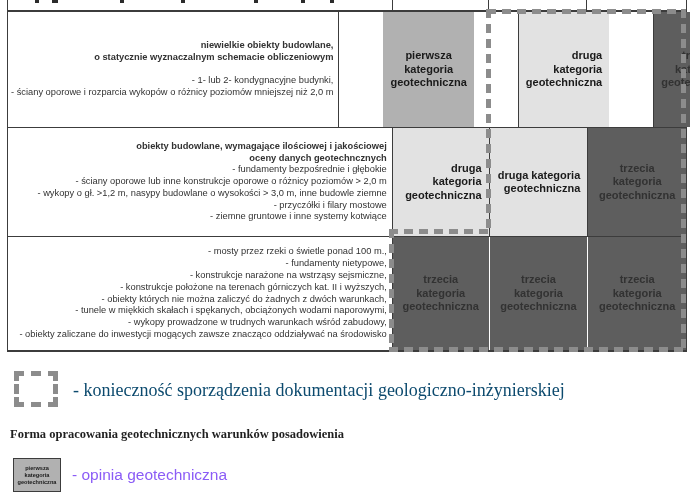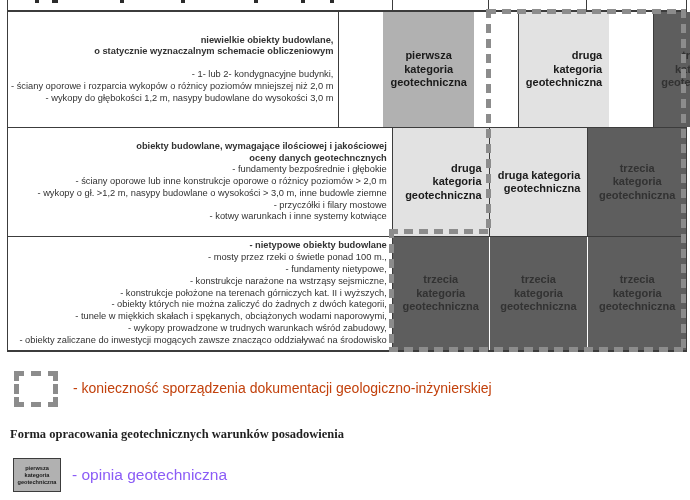--- a/index.html
+++ b/index.html
@@ -60,21 +60,21 @@
   #dz-right{left:681px;top:9px;height:343px;}
   #dz-left-upper{left:486px;top:9px;height:224px;}
   #dz-jog{left:389px;top:229px;width:101px;}
   #dz-left-lower{left:389px;top:229px;height:122px;}
   #dz-bottom{left:389px;top:347px;width:297px;}
   
   .lg-dashbox{
     position:absolute;left:14px;top:371px;width:34px;height:26px;
     border:5px dashed var(--dashed-border);background:#ffffff;
   }
-  .lg-text1{position:absolute;left:73px;top:380px;font-size:14px;color:#c2410c;}
+  .lg-text1{position:absolute;left:73px;top:380px;font-size:18px;color:#0c4a6e;font-family:Liberation Serif, serif;}
   .lg-heading{position:absolute;left:10px;top:427px;font-size:12.5px;font-weight:bold;color:#1f1f1f;font-family:Liberation Serif, serif;}
   .lg-swatch{
     position:absolute;left:13px;top:458px;width:46px;height:32px;
     background:var(--first-category-bg);
     border:1.5px solid var(--grid-border);
     display:flex;align-items:center;justify-content:center;text-align:center;
     font-size:5.6px;font-weight:bold;line-height:7px;color:#1a1a1a;
   }
   .lg-text2{position:absolute;left:72px;top:466px;font-size:15.5px;color:#8b5cf6;}
 </style>
@@ -104,58 +104,54 @@
 
   <div class="row r1">
     <div class="desc">
       <div class="desc-head gap">
           <div>niewielkie obiekty budowlane,</div>
           <div>o statycznie wyznaczalnym schemacie obliczeniowym</div>
         </div>
       <div class="desc-items">
           <div>- 1- lub 2- kondygnacyjne budynki,</div>
           <div>- ściany oporowe i rozparcia wykopów o różnicy poziomów mniejszej niż 2,0 m</div>
-          <div>- wykopy do głębokości 1,2 m, nasypy budowlane do wysokości 3,0 m</div>
         </div>
     </div>
     <div class="cat c1 tone-first">pierwsza kategoria geotechniczna</div>
     <div class="cat c2 tone-second">druga kategoria geotechniczna</div>
     <div class="cat c3 tone-third">trzecia kategoria geotechniczna</div>
   </div>
 
   <div class="row r2">
     <div class="desc">
       <div class="desc-head">
           <div>obiekty budowlane, wymagające ilościowej i jakościowej</div>
           <div>oceny danych geotechncznych</div>
         </div>
       <div class="desc-items">
           <div>- fundamenty bezpośrednie i głębokie</div>
           <div>- ściany oporowe lub inne konstrukcje oporowe o różnicy poziomów &gt; 2,0 m</div>
           <div>- wykopy o gł. &gt;1,2 m, nasypy budowlane o wysokości &gt; 3,0 m, inne budowle ziemne</div>
           <div>- przyczółki i filary mostowe</div>
-          <div>- kotwy warunkach i inne systemy kotwiące</div>
+          <div>- ziemne gruntowe i inne systemy kotwiące</div>
         </div>
     </div>
     <div class="cat c1 tone-second">druga kategoria geotechniczna</div>
     <div class="cat c2 tone-second">druga kategoria geotechniczna</div>
     <div class="cat c3 tone-third">trzecia kategoria geotechniczna</div>
   </div>
 
   <div class="row r3">
     <div class="desc">
-      <div class="desc-head">
-          <div>- nietypowe obiekty budowlane</div>
-        </div>
       <div class="desc-items">
           <div>- mosty przez rzeki o świetle ponad 100 m.,</div>
           <div>- fundamenty nietypowe,</div>
           <div>- konstrukcje narażone na wstrząsy sejsmiczne,</div>
           <div>- konstrukcje położone na terenach górniczych kat. II i wyższych,</div>
-          <div>- obiekty których nie można zaliczyć do żadnych z dwóch kategorii,</div>
+          <div>- obiekty których nie można zaliczyć do żadnych z dwóch warunkach,</div>
           <div>- tunele w miękkich skałach i spękanych, obciążonych wodami naporowymi,</div>
           <div>- wykopy prowadzone w trudnych warunkach wśród zabudowy,</div>
           <div>- obiekty zaliczane do inwestycji mogących zawsze znacząco oddziaływać na środowisko</div>
         </div>
     </div>
     <div class="cat c1 tone-third">trzecia kategoria geotechniczna</div>
     <div class="cat c2 tone-third">trzecia kategoria geotechniczna</div>
     <div class="cat c3 tone-third">trzecia kategoria geotechniczna</div>
   </div>
 

